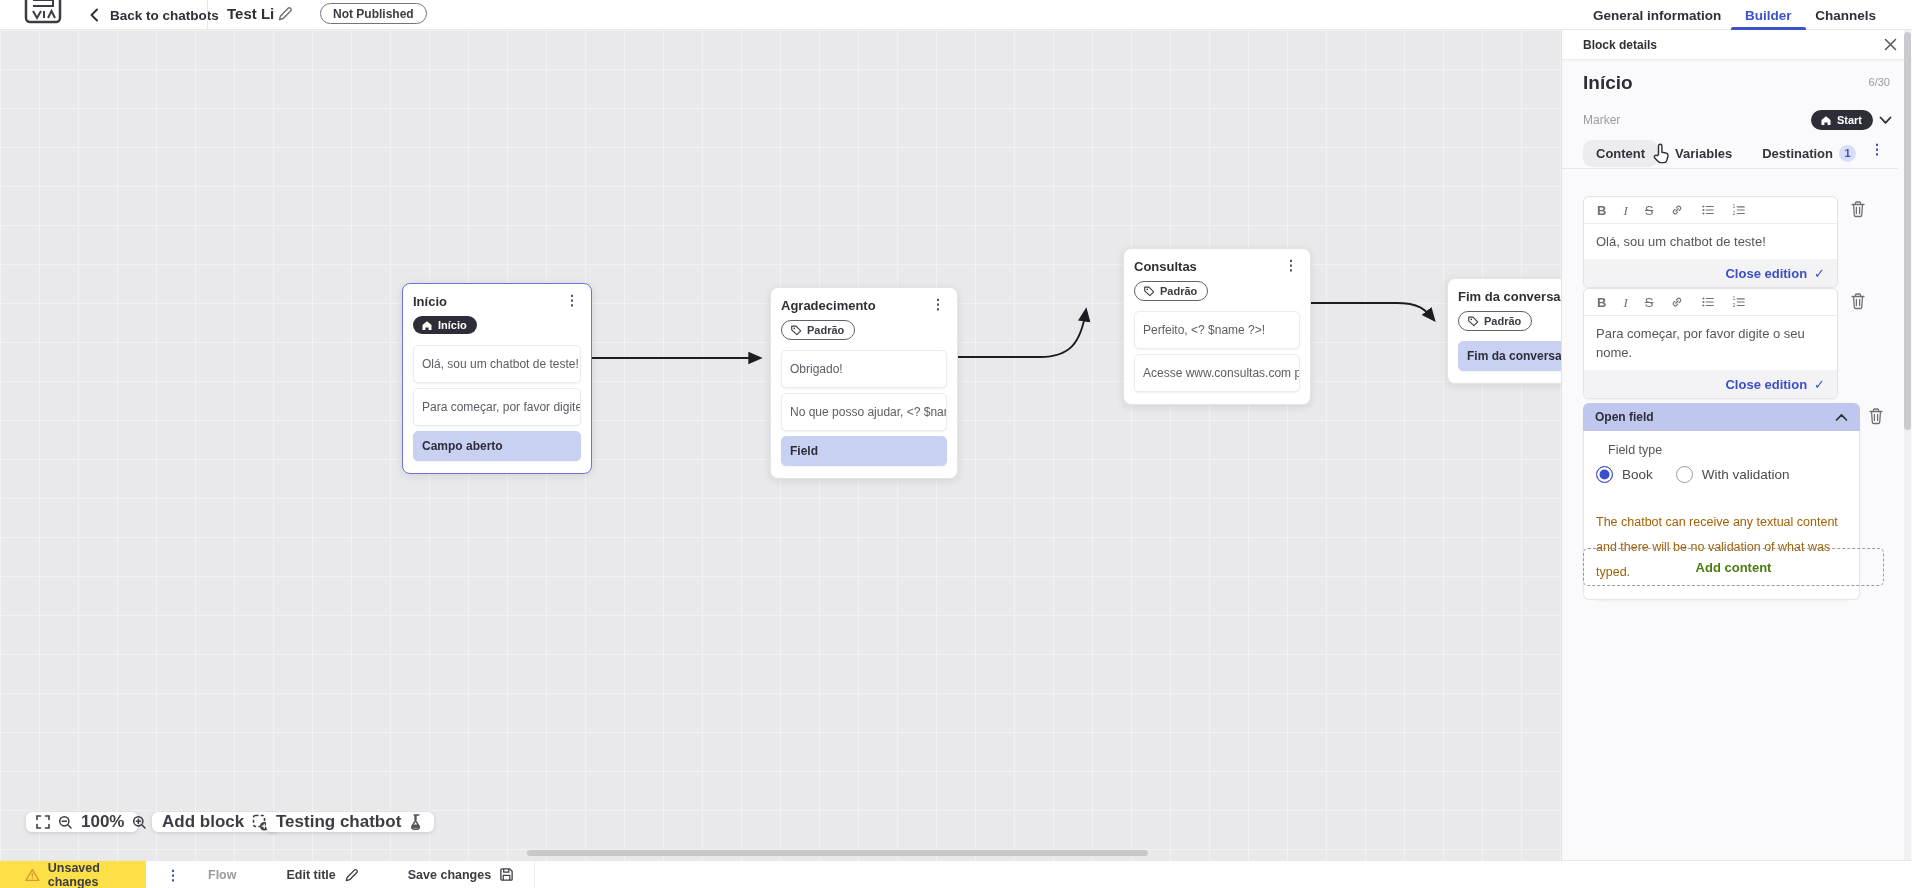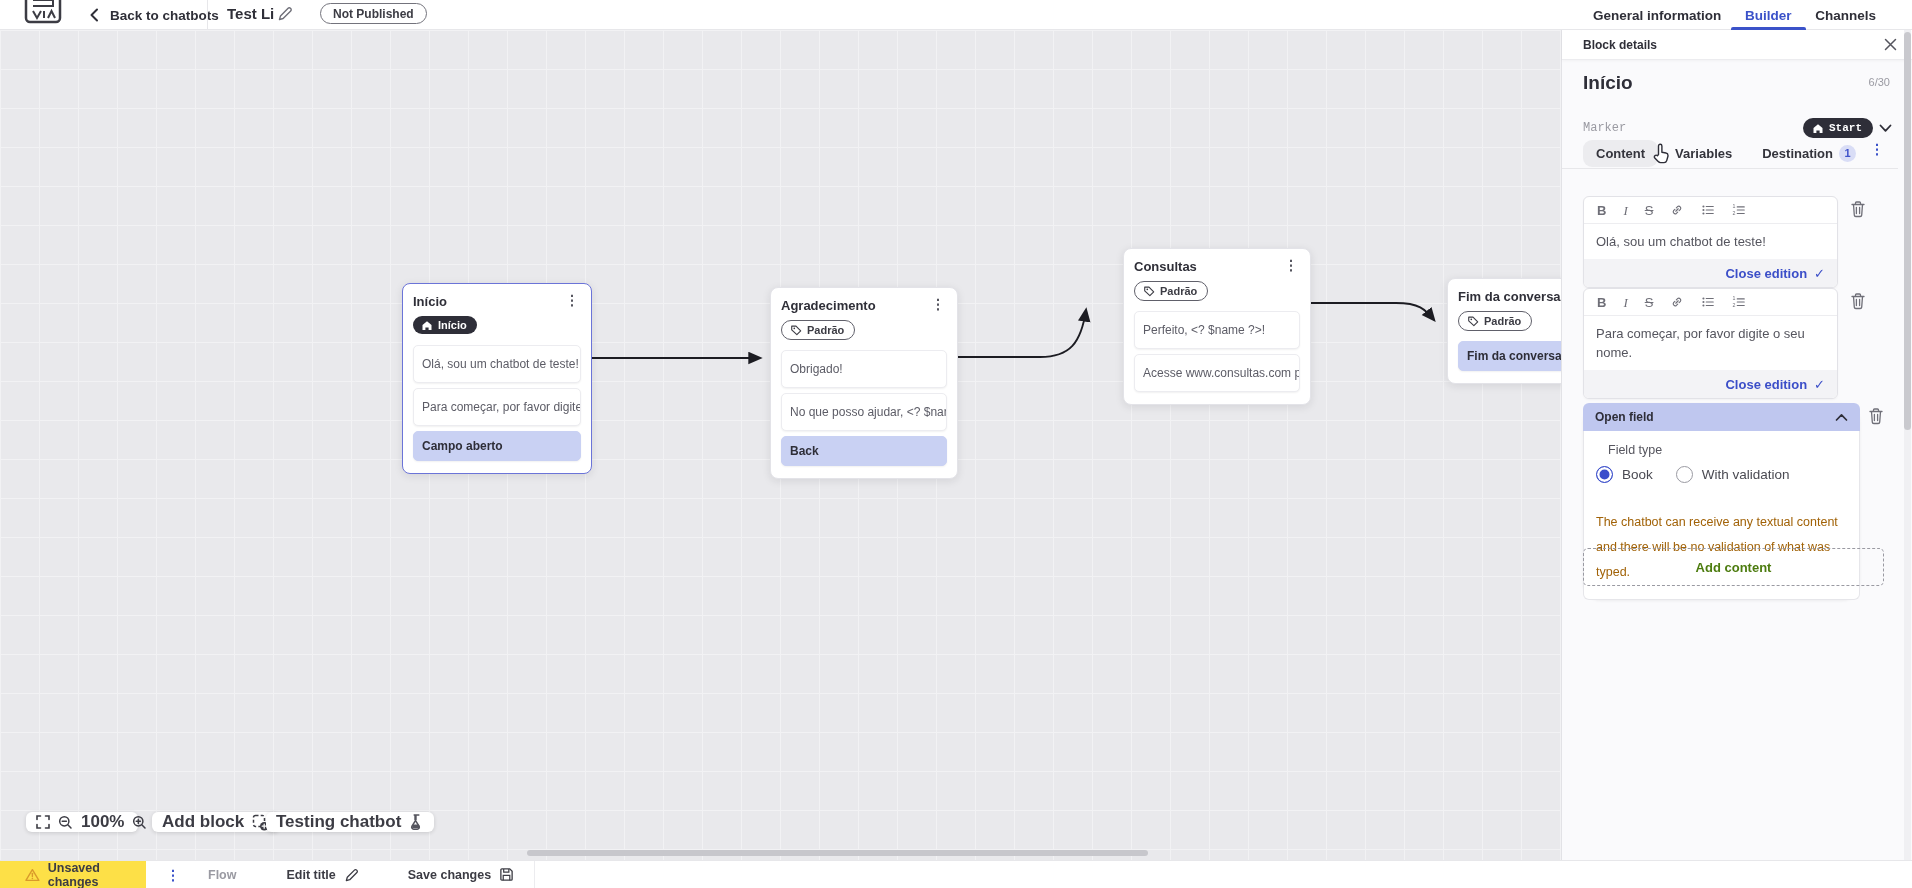--- a/index.html
+++ b/index.html
@@ -42,21 +42,21 @@
   .float-card { position:absolute; top:782px; height:20px; background:#fff; border-radius:6px; box-shadow:0 1px 4px rgba(0,0,0,.14); display:flex; align-items:center; gap:8px; padding:0 10px; font-size:17px; font-weight:700; color:#3c3c44; cursor:pointer; }
   .hscroll { position:absolute; left:527px; top:820px; width:621px; height:6px; background:#c7c7cc; border-radius:3px; cursor:pointer; }
 
   
   .panel { position:absolute; top:30px; right:0; width:351px; height:830px; background:#fafafc; border-left:1px solid #e2e2e6; z-index:20; }
   .panel-bar { position:absolute; top:0; left:0; right:0; height:30px; background:#fff; border-bottom:1px solid #ececef; box-shadow:0 1px 3px rgba(0,0,0,.04); display:flex; align-items:center; justify-content:space-between; padding:0 14px 0 21px; }
   .panel-bar-title { font-size:12px; font-weight:700; color:#2f2f38; }
   .name-row { position:absolute; top:42px; left:21px; right:22px; display:flex; justify-content:space-between; align-items:flex-start; }
   .block-name { font-size:19px; font-weight:700; color:#2e2e38; }
   .char-count { font-size:11px; color:#9a9aa2; margin-top:4px; }
-  .marker-row { position:absolute; top:88px; left:21px; right:20px; display:flex; justify-content:space-between; align-items:center;font-family:Liberation Mono, monospace; }
+  .marker-row { position:absolute; top:80px; left:21px; right:20px; display:flex; justify-content:space-between; align-items:center; }
   .marker-label { font-size:12px; color:#9a9aa2; }
   .marker-right { display:flex; align-items:center; gap:6px; cursor:pointer; }
   .pill-start { display:inline-flex; align-items:center; gap:5px; background:#2e2e38; color:#fff; border-radius:12px; font-size:11px; font-weight:700; padding:4px 11px 4px 9px;text-align:right; }
   .ptabs { position:absolute; top:108px; left:21px; right:0; height:30px; display:flex; align-items:center; gap:4px; }
   .ptab { font-size:13px; font-weight:700; color:#34343c; padding:6px 13px; border-radius:9px; cursor:pointer; display:flex; align-items:center; gap:6px; }
   .ptab.active { background:#ececef; }
   .ptab .num-badge { width:17px; height:17px; border-radius:50%; background:#d9ddf6; color:#4053cb; font-size:11px; font-weight:700; display:flex; align-items:center; justify-content:center; }
   .ptabs .kebab { position:absolute; right:26px; top:5px; }
   .ptabs-line { position:absolute; top:138px; left:0; right:14px; border-bottom:1px solid #e7e7ea; }
 
@@ -177,21 +177,21 @@
       <span class="badge-outline">
         <svg width="12" height="12" viewBox="0 0 14 14">
             <path d="M2 2.5h5L12.5 8 8 12.5 2 6.8z" fill="none" stroke="#3c3c44" stroke-width="1.3" stroke-linejoin="round"></path>
             <circle cx="5" cy="5" r="1" fill="#3c3c44"></circle>
           </svg>
         <span>Padrão</span>
       </span>
       <div class="block-items">
         <div class="b-item">Obrigado!</div>
         <div class="b-item">No que posso ajudar, &lt;? $name ...</div>
-        <div class="b-item hl">Back</div>
+        <div class="b-item hl">Field</div>
       </div>
     </div>
 
     <div class="block" style="left:1123px; top:218px; width:188px;">
       <div class="block-head">
         <div class="block-title">Consultas</div>
         <div class="kebab">⋮</div>
       </div>
       <span class="badge-outline">
         <svg width="12" height="12" viewBox="0 0 14 14">

